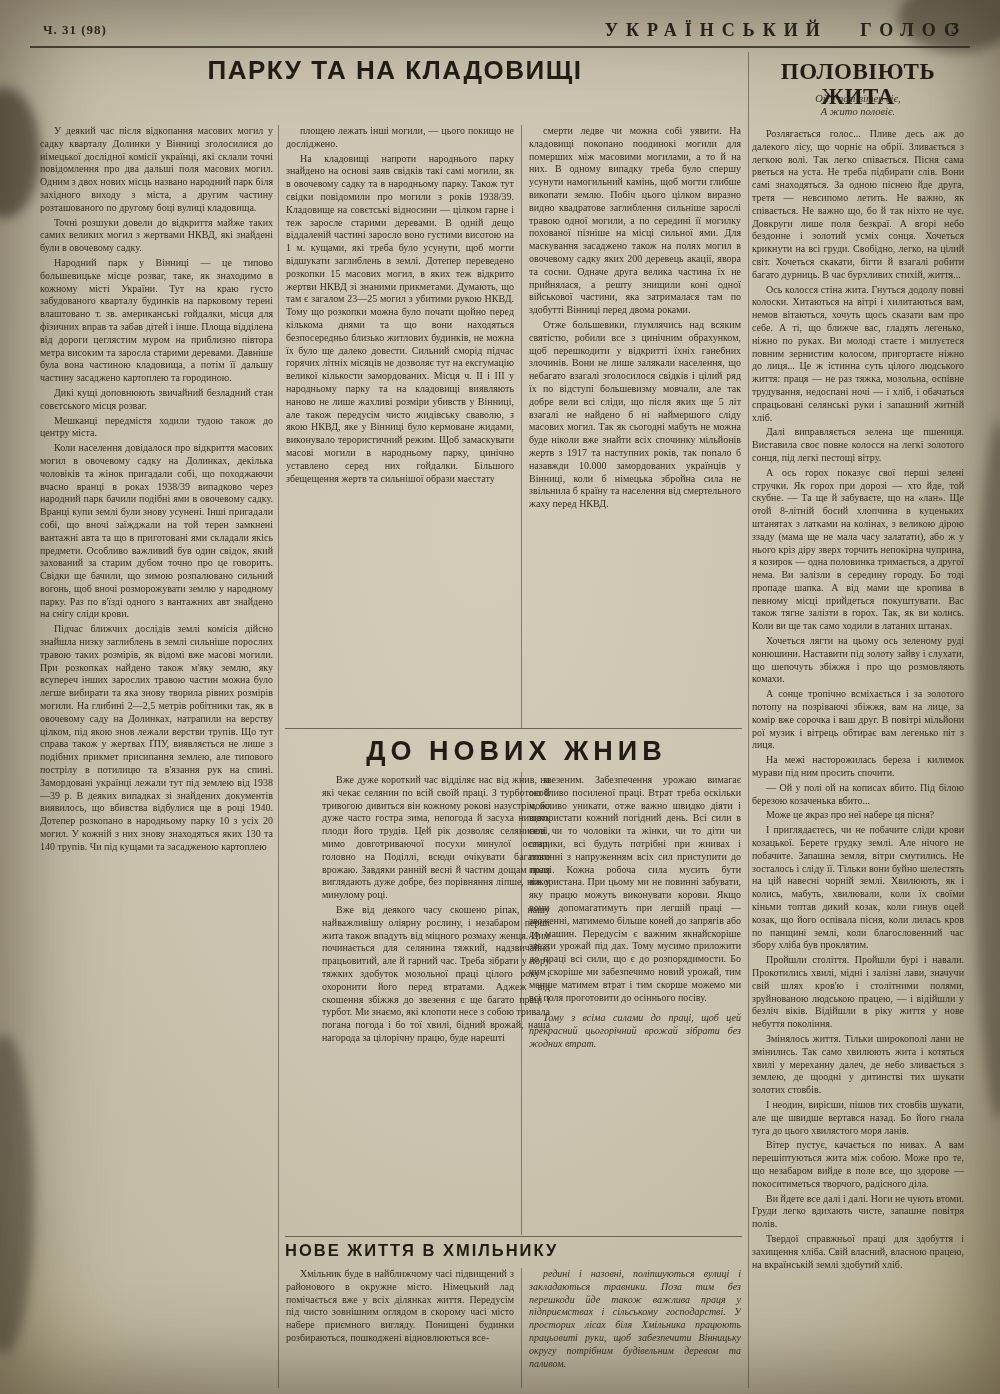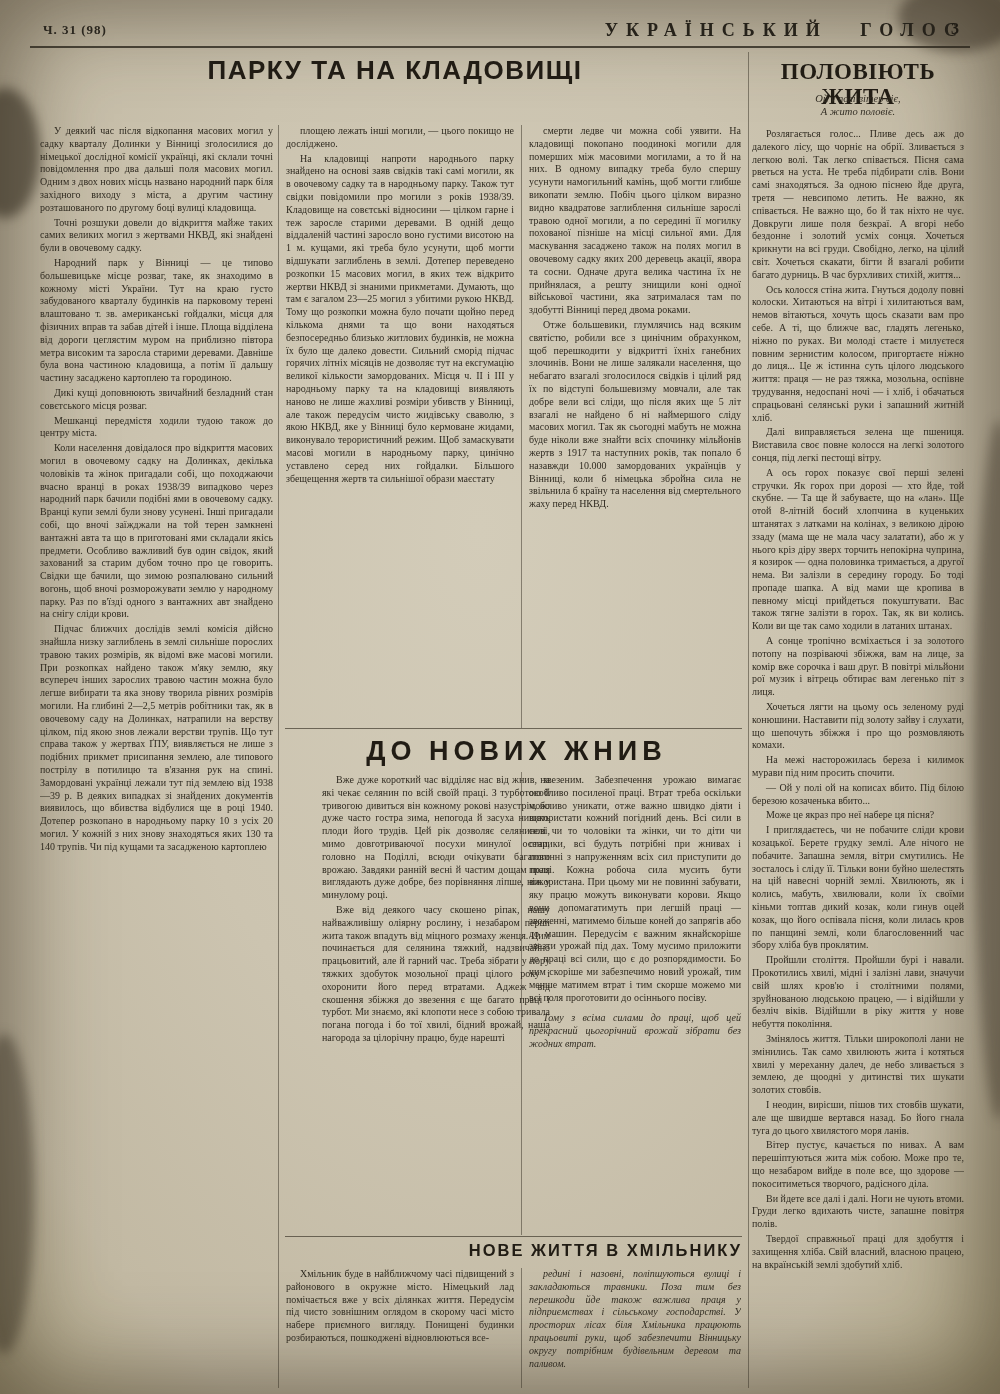--- a/index.html
+++ b/index.html
@@ -23,21 +23,21 @@
   .mh-page{position:absolute;right:6px;top:0;font-weight:bold;font-size:16px;color:#1f1b14;}
   .rule-masthead{position:absolute;left:30px;right:30px;top:46px;height:2px;background:rgba(43,37,27,.8);}
 
   
   .headline{font-family:"Liberation Sans", sans-serif;font-weight:bold;color:#211c14;line-height:1.08;}
   .hl-main{position:absolute;left:45px;top:56px;width:700px;text-align:center;font-size:26px;letter-spacing:1.5px;}
   .hl-main .l2{display:block;}
   .hl-rye{position:absolute;left:752px;top:60px;width:212px;text-align:center;font-size:23px;letter-spacing:.5px;}
   .epigraph{position:absolute;left:752px;top:92px;width:212px;text-align:center;font-style:italic;font-size:10.5px;line-height:13px;color:#332e24;}
   .hl-harvest{position:absolute;left:285px;top:734px;width:457px;text-align:center;font-size:27px;letter-spacing:5px;}
-  .hl-khm{position:absolute;left:285px;top:1242px;width:457px;text-align:right;font-size:16.5px;letter-spacing:2px;}
+  .hl-khm{position:absolute;left:285px;top:1242px;width:457px;text-align:left;font-size:16.5px;letter-spacing:2px;}
 
   
   .vrule{position:absolute;width:1px;background:rgba(54,47,35,.5);}
   .v1{left:278px;top:125px;height:1263px;}
   .v2a{left:521px;top:125px;height:603px;}
   .v2b{left:521px;top:772px;height:463px;}
   .v2c{left:521px;top:1268px;height:120px;}
   .v3{left:748px;top:52px;height:1336px;}
   .hrule{position:absolute;height:1px;background:rgba(54,47,35,.65);}
   .h-harvest{left:285px;top:728px;width:457px;}
@@ -127,22 +127,22 @@
     </div>
   <div class="col km2">
       <p>редині і назовні, поліпшуються вулиці і закладаються травники. Поза тим без перешкоди йде також важлива праця у підприємствах і сільському господарстві. У просторих лісах біля Хмільника працюють працьовиті руки, щоб забезпечити Вінницьку округу потрібним будівельним деревом та паливом.</p>
     </div>
 
   <div class="col c4">
       <p>Розлягається голос... Пливе десь аж до далекого лісу, що чорніє на обрії. Зливається з легкою волі. Так легко співається. Пісня сама рветься на уста. Не треба підбирати слів. Вони самі знаходяться. За одною піснею йде друга, третя — невсипомо летить. Не важно, як співається. Не важно що, бо й так ніхто не чує. Довкруги лише поля безкраї. А вгорі небо бездонне і золотий усміх сонця. Хочеться крикнути на всі груди. Свобідно, легко, на цілий світ. Хочеться скакати, бігти й взагалі робити багато дурниць. В час бурхливих стихій, життя...</p>
       <p>Ось колосся стіна жита. Гнуться додолу повні колоски. Хитаються на вітрі і хилитаються вам, немов вітаються, хочуть щось сказати вам про себе. А ті, що ближче вас, гладять легенько, ніжно по руках. Ви молоді стаєте і милуєтеся повним зернистим колосом, пригортаєте ніжно до лиця... Це ж істинна суть цілого людського життя: праця — не раз тяжка, мозольна, оспівне трудування, недоспані ночі — і хліб, і обачаться спрацьовані селянські руки і запашний житній хліб.</p>
       <p>Далі виправляється зелена ще пшениця. Виставила своє повне колосся на легкі золотого сонця, під легкі пестощі вітру.</p>
       <p>А ось горох показує свої перші зелені стручки. Як горох при дорозі — хто йде, той скубне. — Та ще й забуваєте, що на «лан». Ще отой 8-літній босий хлопчина в куценьких штанятах з латками на колінах, з великою дірою ззаду (мама ще не мала часу залатати), або ж у нього кріз діру зверх торчить непокірна чуприна, я козирок — одна половинка тримається, а другої нема. Ви залізли в середину городу. Бо тоді пропаде шапка. А від мами ще кропива в певному місці прийдеться покуштувати. Вас також тягне залізти в горох. Так, як ви колись. Коли ви ще так само ходили в латаних штанах.</p>
+      <p>Хочеться лягти на цьому ось зеленому руді конюшини. Наставити під золоту зайву і слухати, що шепочуть збіжжя і про що розмовляють комахи.</p>
       <p>А сонце тропічно всміхається і за золотого потопу на позріваючі збіжжя, вам на лице, за комір вже сорочка і ваш друг. В повітрі мільйони рої музик і вітрець обтирає вам легенько піт з лиця.</p>
-      <p>Хочеться лягти на цьому ось зеленому руді конюшини. Наставити під золоту зайву і слухати, що шепочуть збіжжя і про що розмовляють комахи.</p>
       <p>На межі насторожилась береза і килимок мурави під ним просить спочити.</p>
       <p>— Ой у полі ой на кописах вбито. Під білою березою козаченька вбито...</p>
       <p>Може це якраз про неї набере ця пісня?</p>
       <p>І приглядаєтесь, чи не побачите сліди крови козацької. Берете грудку землі. Але нічого не побачите. Запашна земля, вітри смутились. Не зосталось і сліду її. Тільки вони буйно шелестять на цій навесні чорній землі. Хвилюють, як і колись, мабуть, хвилювали, коли їх своїми кіньми топтав дикий козак, коли гинув оцей козак, що його оспівала пісня, коли лилась кров по панщині землі, коли благословенний час збору хліба був проклятим.</p>
       <p>Пройшли століття. Пройшли бурі і навали. Прокотились хвилі, мідні і залізні лави, значучи свій шлях кров'ю і столітними полями, зруйнованою людською працею, — і відійшли у безліч віків. Відійшли в ріку життя у нове небуття покоління.</p>
       <p>Змінялось життя. Тільки широкополі лани не змінились. Так само хвилюють жита і котяться хвилі у мереханну далеч, де небо зливається з землею, де щоодні у дитинстві тих шукати золотих стовбів.</p>
       <p>І неодин, вирісши, пішов тих стовбів шукати, але ще швидше вертався назад. Бо його гнала туга до цього хвилястого моря ланів.</p>
       <p>Вітер пустує, качається по нивах. А вам перешіптуються жита між собою. Може про те, що незабаром вийде в поле все, що здорове — покоситиметься творчого, радісного діла.</p>
       <p>Ви йдете все далі і далі. Ноги не чують втоми. Груди легко вдихають чисте, запашне повітря полів.</p>
       <p>Твердої справжньої праці для здобуття і захищення хліба. Свій власний, власною працею, на вкраїнській землі здобутий хліб.</p>

